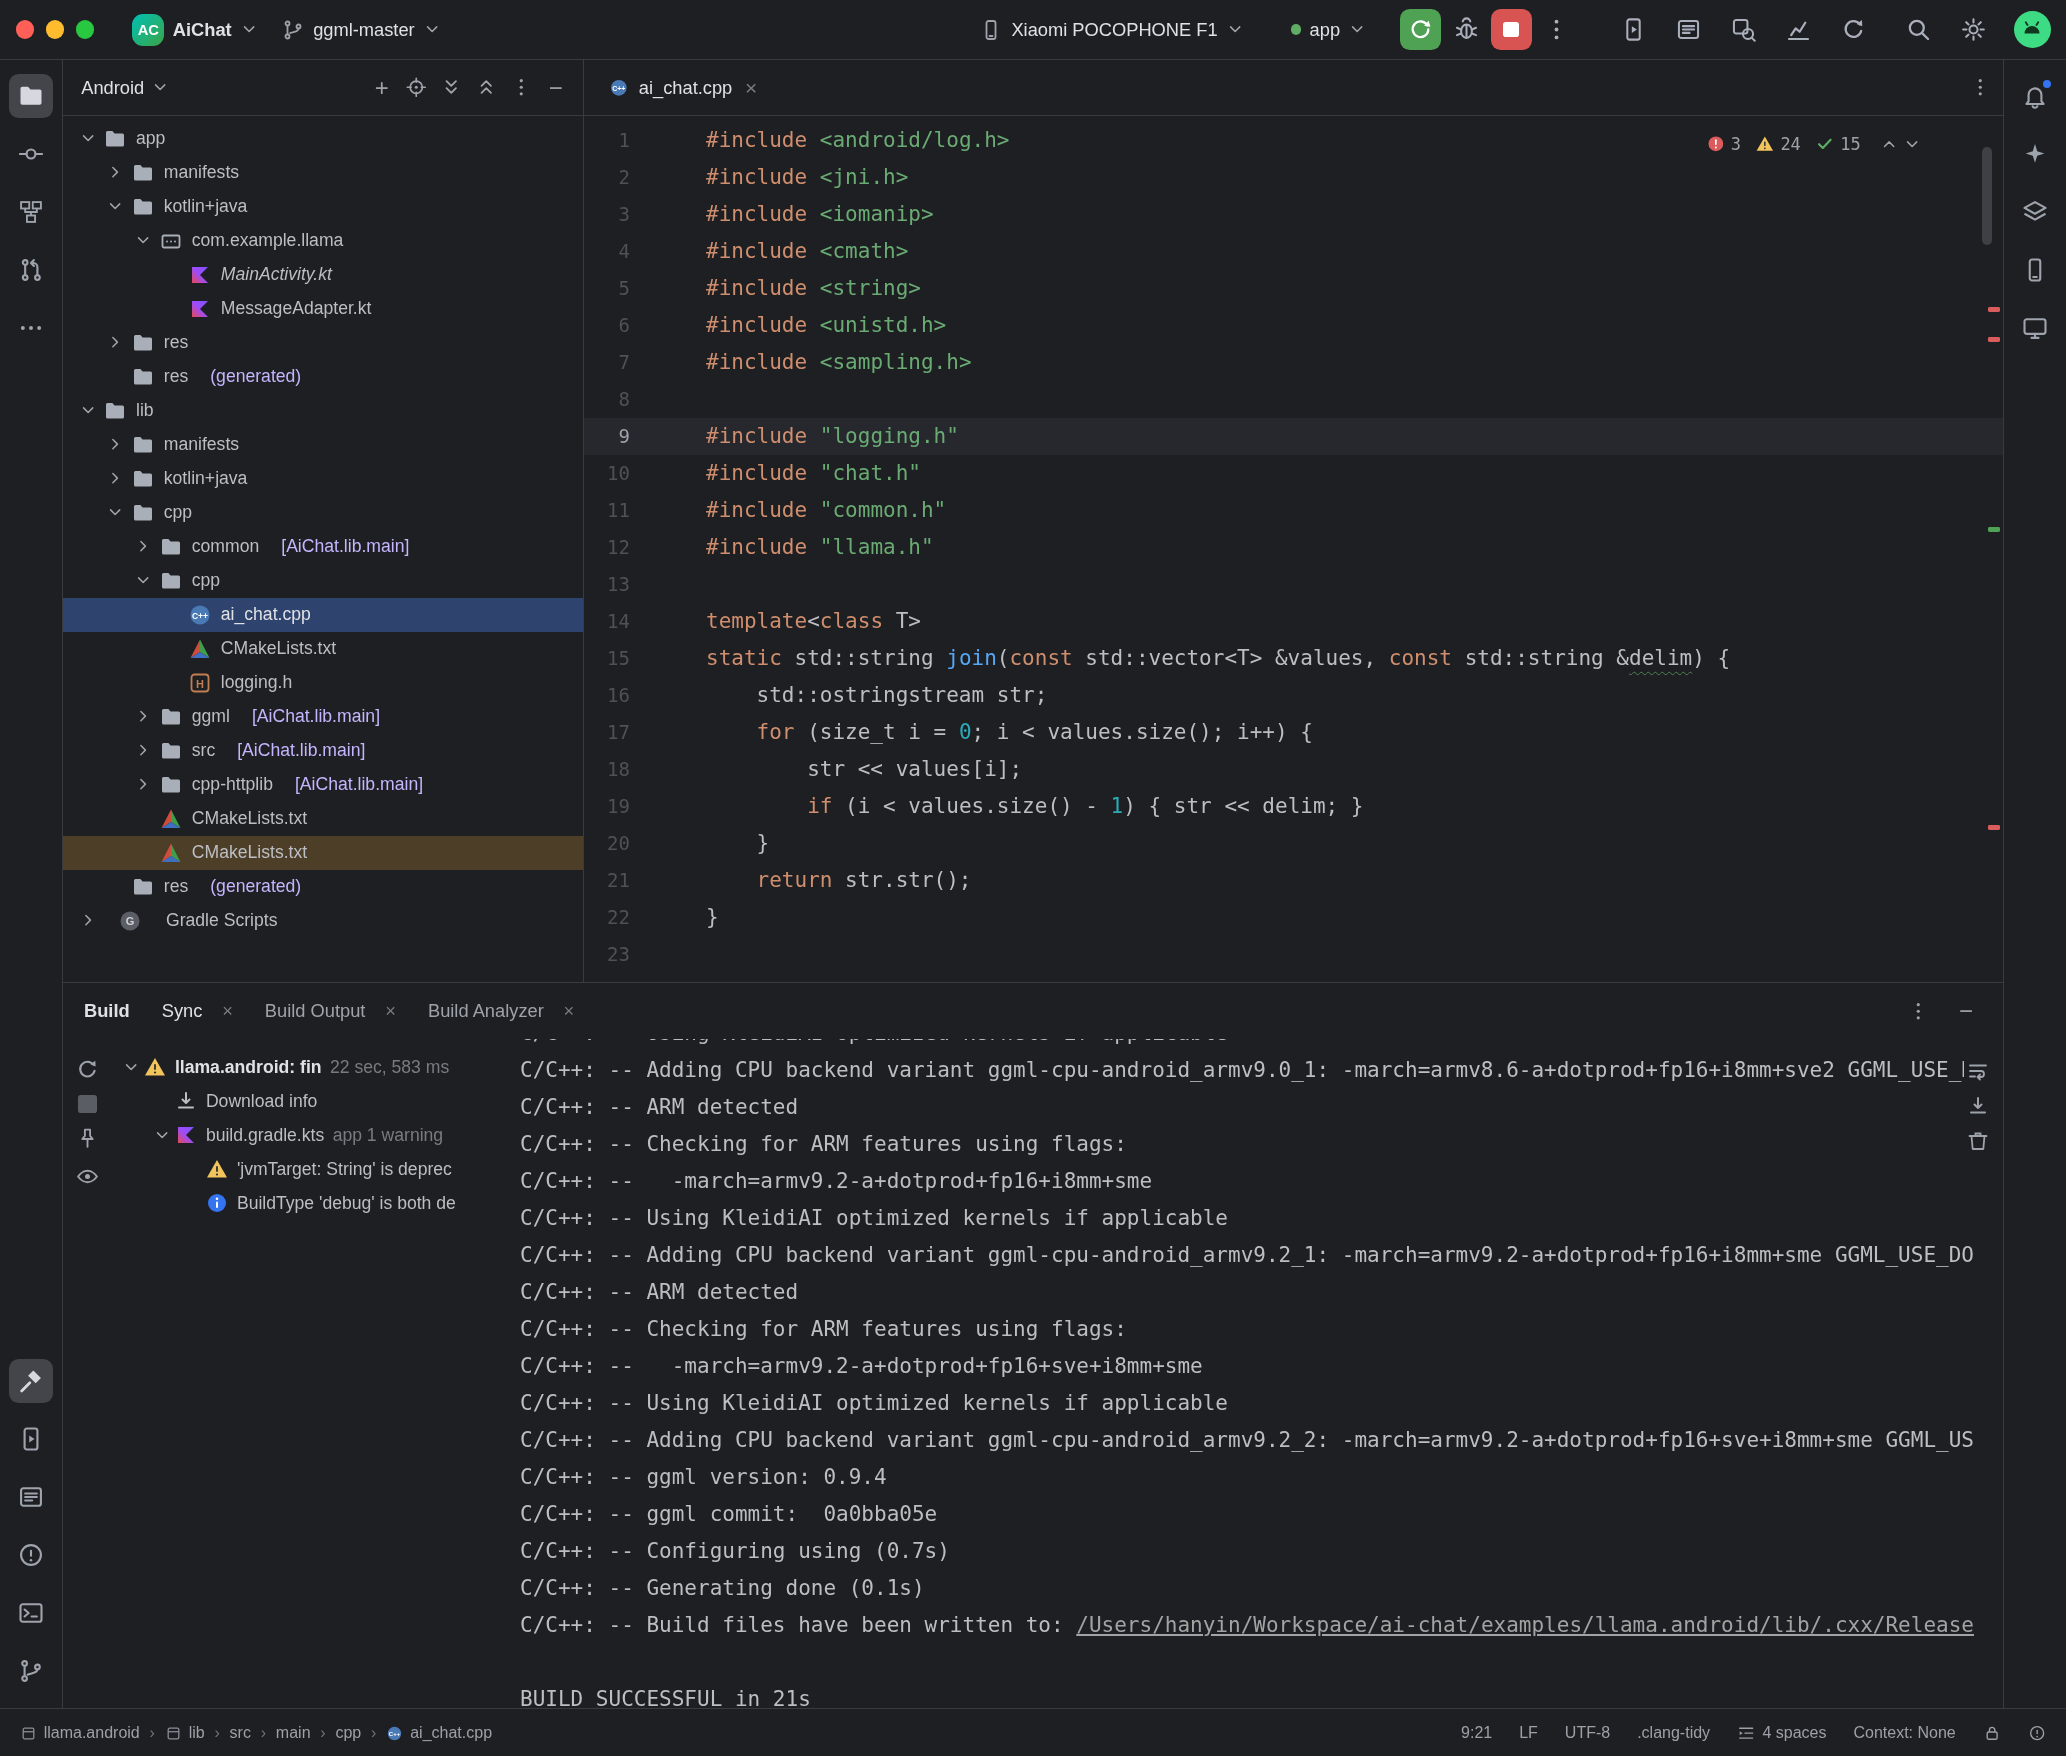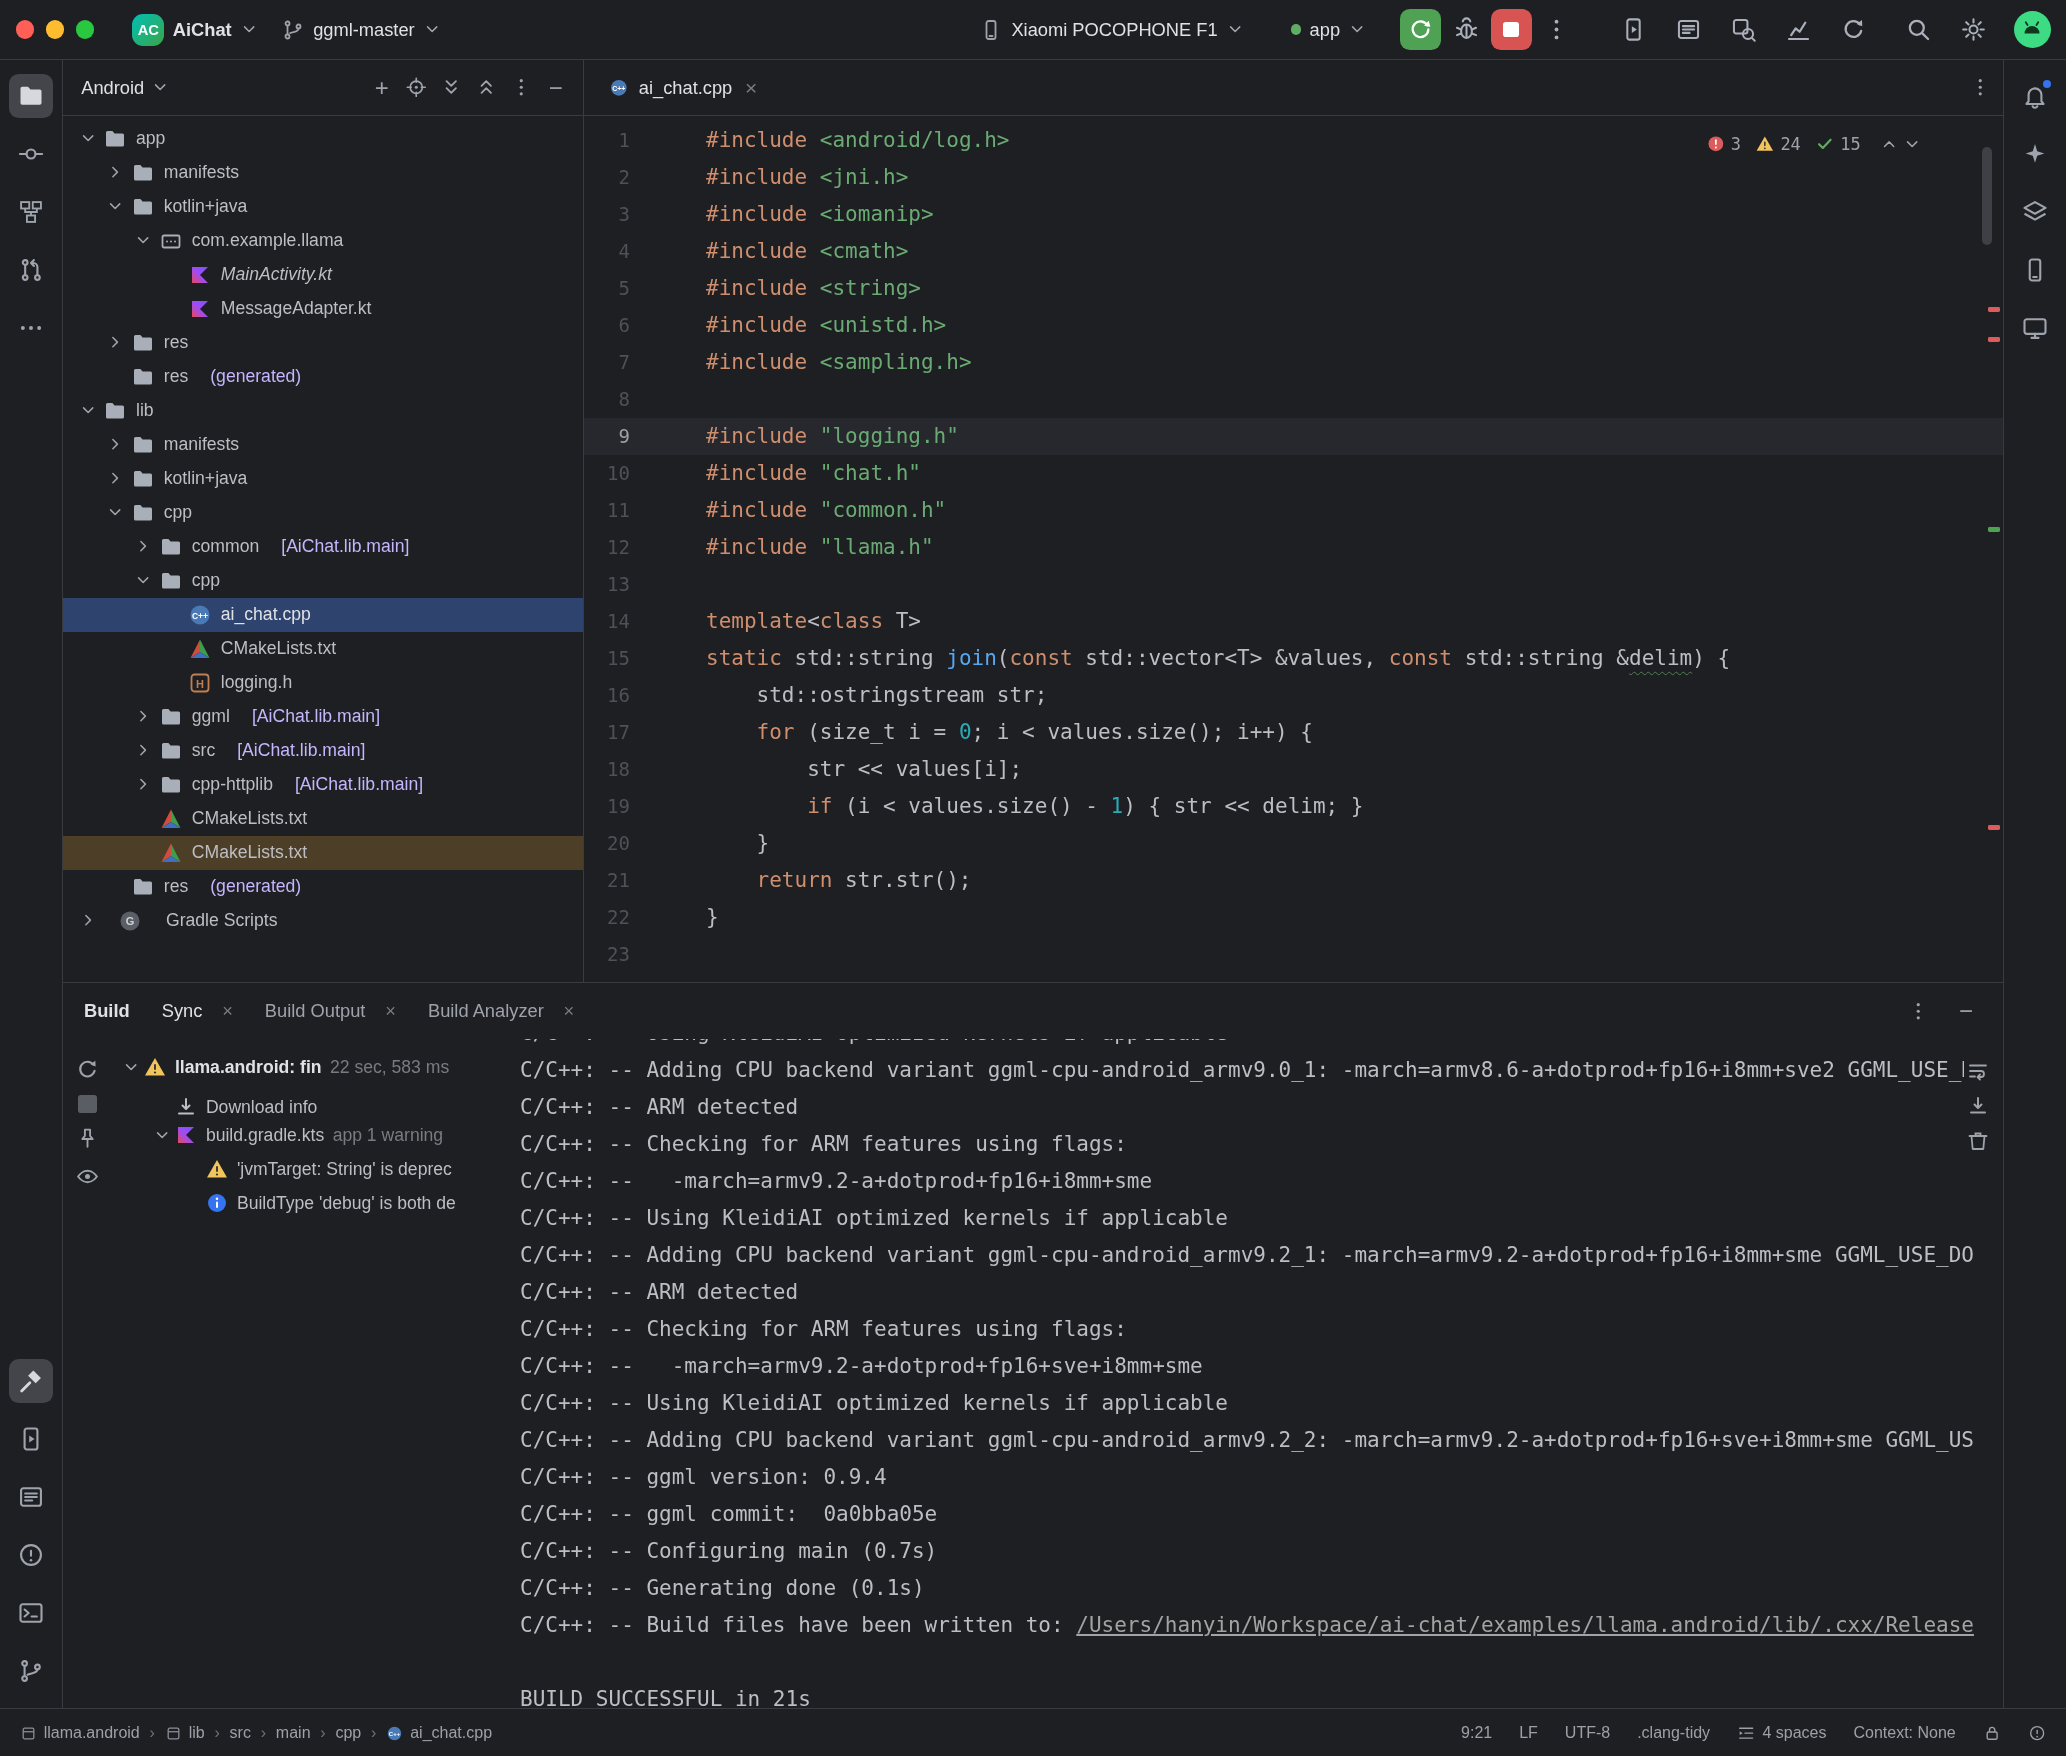--- a/index.html
+++ b/index.html
@@ -1027,21 +1027,21 @@
                   </svg>
                 </span>
                 <span class="ticon">
                   <svg class="ic " viewBox="0 0 34 34" width="24" height="24">
                     <use href="#i-warn"></use>
                   </svg>
                 </span>
                 <span class="tlabel bold">llama.android: fin</span>
                 <span class="meta">22 sec, 583 ms</span>
               </div>
-              <div class="brow" style="padding-left: 38px; align-items: flex-end;">
+              <div class="brow" style="padding-left: 38px;">
                 <span class="chev"></span>
                 <span class="ticon">
                   <svg class="ic " viewBox="0 0 34 34" width="24" height="24">
                     <use href="#i-download"></use>
                   </svg>
                 </span>
                 <span class="tlabel">Download info</span>
               </div>
               <div class="brow" style="padding-left: 38px;">
                 <span class="chev">
@@ -1085,21 +1085,21 @@
                 <div class="conline">C/C++: --   -march=armv9.2-a+dotprod+fp16+i8mm+sme</div>
                 <div class="conline">C/C++: -- Using KleidiAI optimized kernels if applicable</div>
                 <div class="conline">C/C++: -- Adding CPU backend variant ggml-cpu-android_armv9.2_1: -march=armv9.2-a+dotprod+fp16+i8mm+sme GGML_USE_DO</div>
                 <div class="conline">C/C++: -- ARM detected</div>
                 <div class="conline">C/C++: -- Checking for ARM features using flags:</div>
                 <div class="conline">C/C++: --   -march=armv9.2-a+dotprod+fp16+sve+i8mm+sme</div>
                 <div class="conline">C/C++: -- Using KleidiAI optimized kernels if applicable</div>
                 <div class="conline">C/C++: -- Adding CPU backend variant ggml-cpu-android_armv9.2_2: -march=armv9.2-a+dotprod+fp16+sve+i8mm+sme GGML_US</div>
                 <div class="conline">C/C++: -- ggml version: 0.9.4</div>
                 <div class="conline">C/C++: -- ggml commit:  0a0bba05e</div>
-                <div class="conline">C/C++: -- Configuring main (0.7s)</div>
+                <div class="conline">C/C++: -- Configuring using (0.7s)</div>
                 <div class="conline">C/C++: -- Generating done (0.1s)</div>
                 <div class="conline"><span>C/C++: -- Build files have been written to: </span><span class="link">/Users/hanyin/Workspace/ai-chat/examples/llama.android/lib/.cxx/Release</span></div>
                 <div class="conline"></div>
                 <div class="conline">BUILD SUCCESSFUL in 21s</div>
               </div>
             <div class="cicons">
               <span>
                   <svg class="ic" viewBox="0 0 34 34" width="24" height="24">
                     <use href="#i-wrap"></use>
                   </svg>

